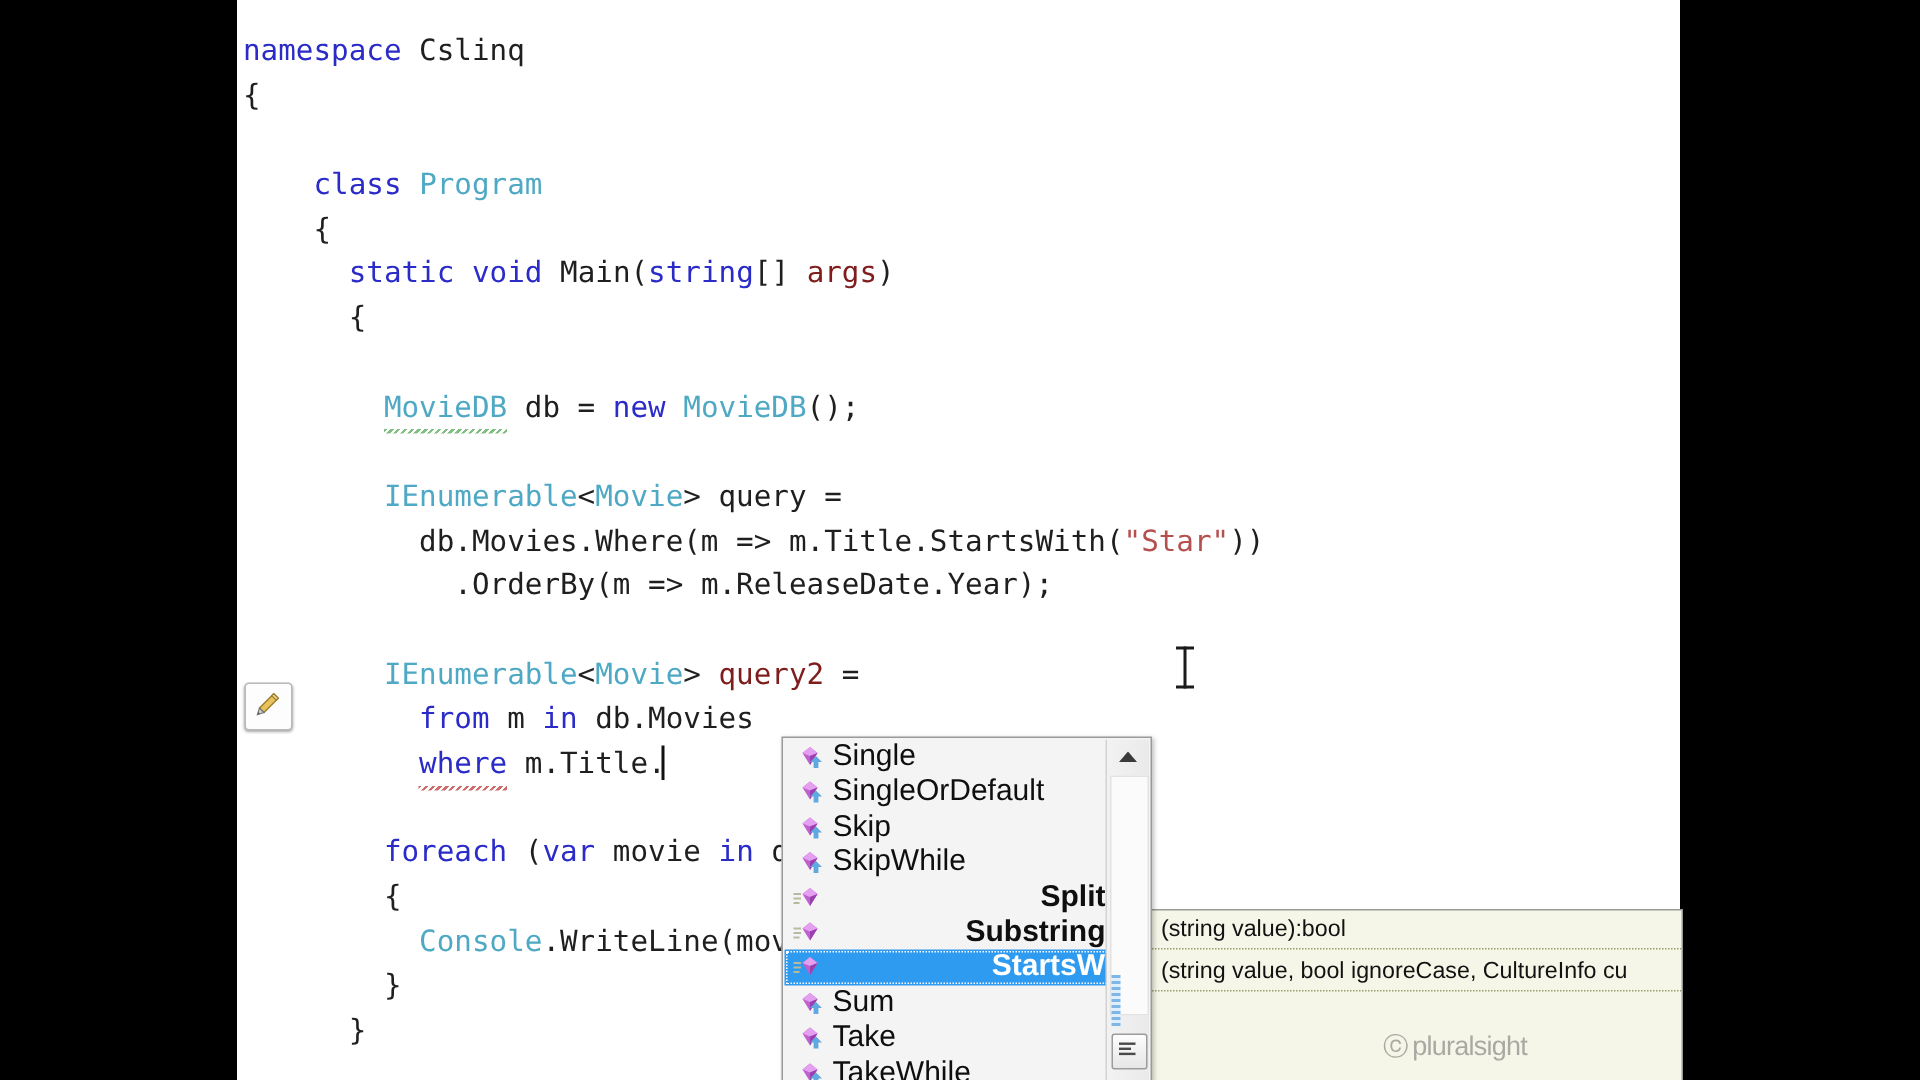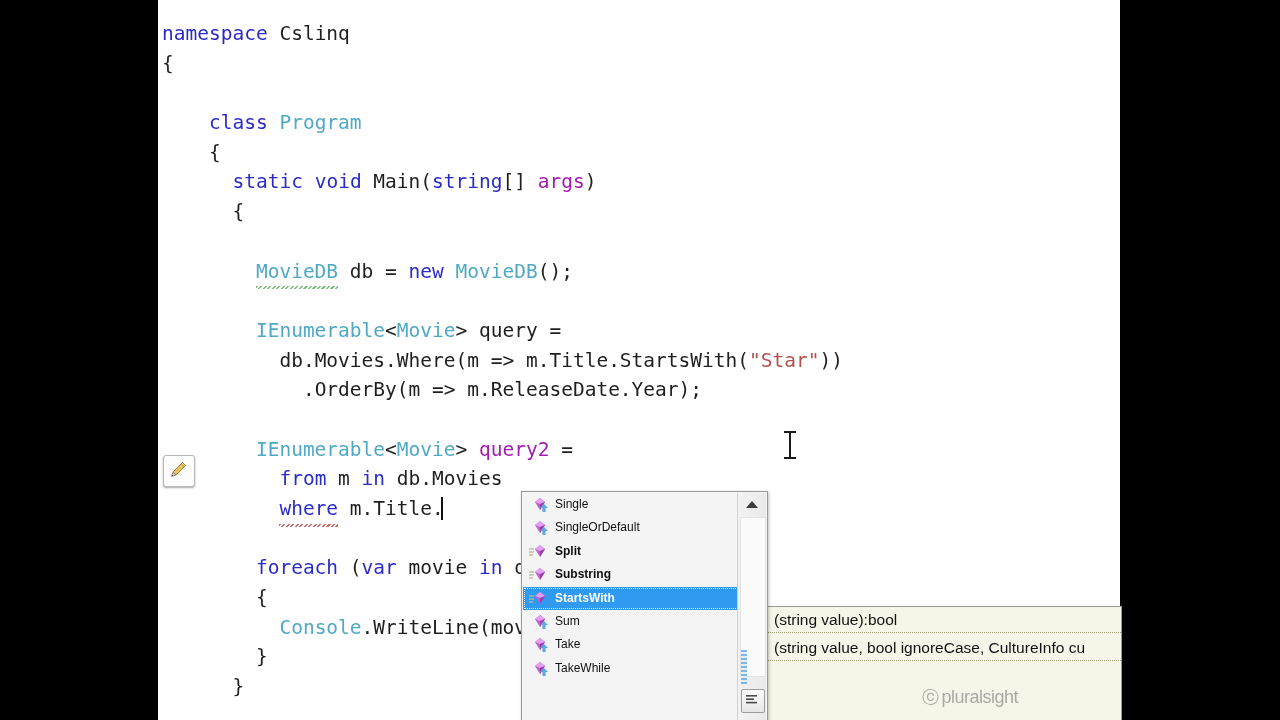--- a/index.html
+++ b/index.html
@@ -15,21 +15,21 @@
   #editor{position:absolute;left:158px;top:0;width:971px;height:720px;background:#ffffff;overflow:hidden;}
 
   .code{position:absolute;left:0;top:0;width:962px;
         font-family:"DejaVu Sans Mono","Liberation Mono",monospace;
         font-size:19.5px;line-height:29.7px;white-space:pre;color:#1a1a1a;
         letter-spacing:0px;}
   .code .ln{display:block;height:29.7px;padding-left:2px;}
 
   .kw{color:#2b2bc8;}
   .ty{color:#4fa9c4;}
-  .dim{color:#a21caf;}
+  .dim{color:#7f1d1d;}
   .str{color:#b5504f;}
   .pl{color:#1f1f1f;}
 
   
   .sq{position:relative;display:inline-block;}
   .sq::after{content:"";position:absolute;left:0;right:0;bottom:-3px;height:4px;
     background-image:
       radial-gradient(circle at 2px 3px, rgba(0,0,0,0) 1.6px, rgba(0,0,0,0) 1.7px);
   }
   .sq-green::after{
@@ -59,22 +59,22 @@
   #mouse::after{bottom:0;}
   #mouse i{position:absolute;left:5px;top:0;width:2px;height:28px;background:#1b1b1b;display:block;}
 
   
   #intellisense{position:absolute;left:521px;top:491px;width:245px;height:232px;
     background:#f4f4f4;border:1px solid #9a9a9a;z-index:60;overflow:hidden;
     font-family:"Liberation Sans","DejaVu Sans",sans-serif;
     box-shadow:1px 1px 3px rgba(0,0,0,.25);}
   #islist{position:absolute;left:1px;top:1px;width:214px;height:230px;background:#f4f4f4;}
   .isrow{position:relative;height:23.4px;line-height:23.4px;padding-left:32px;
-    font-size:12px;color:#0f0f0f;white-space:nowrap;}
-  .isrow.bold{font-weight:bold;}
+    font-size:20px;color:#0f0f0f;white-space:nowrap;}
+  .isrow.bold{font-weight:bold;text-align:right;}
   .isrow.sel{background:#2e9bf0;color:#ffffff;width:206px;
     outline:1px dotted #ffffff;outline-offset:-2px;}
   .isicon{position:absolute;left:5px;top:3px;width:22px;height:18px;}
 
   
   #isbar{position:absolute;right:1px;top:1px;width:28px;height:230px;
     background:linear-gradient(90deg,#f2f2f2,#eaeaea);border-left:1px solid #d2d2d2;}
   #isbar .arrow{position:absolute;left:0;top:0;width:28px;height:24px;}
   #isbar .arrow svg{display:block;margin:8px auto;}
   #isbar .track{position:absolute;left:2px;top:24px;width:24px;bottom:46px;
@@ -139,20 +139,40 @@
         <div class="isrow"><span class="isicon"><svg width="22" height="18" viewBox="0 0 22 18">
               <g transform="translate(7,2)">
                 <polygon points="5,0 10,4 5,12 0,4" fill="#c05fd0"></polygon>
                 <polygon points="5,0 10,4 5,6 0,4" fill="#e49ff0"></polygon>
                 <polygon points="5,6 10,4 5,12" fill="#9a3fae"></polygon>
               </g>
               <g transform="translate(12,8)">
                 <polygon points="4,0 8,4 5.6,4 5.6,8 2.4,8 2.4,4 0,4" fill="#5fa8e0"></polygon>
               </g>
             </svg></span><span>SingleOrDefault</span></div>
+        <div class="isrow"><span class="isicon"><svg width="22" height="18" viewBox="0 0 22 18">
+              <g transform="translate(7,2)">
+                <polygon points="5,0 10,4 5,12 0,4" fill="#c05fd0"></polygon>
+                <polygon points="5,0 10,4 5,6 0,4" fill="#e49ff0"></polygon>
+                <polygon points="5,6 10,4 5,12" fill="#9a3fae"></polygon>
+              </g>
+              <g transform="translate(12,8)">
+                <polygon points="4,0 8,4 5.6,4 5.6,8 2.4,8 2.4,4 0,4" fill="#5fa8e0"></polygon>
+              </g>
+            </svg></span><span>Skip</span></div>
+        <div class="isrow"><span class="isicon"><svg width="22" height="18" viewBox="0 0 22 18">
+              <g transform="translate(7,2)">
+                <polygon points="5,0 10,4 5,12 0,4" fill="#c05fd0"></polygon>
+                <polygon points="5,0 10,4 5,6 0,4" fill="#e49ff0"></polygon>
+                <polygon points="5,6 10,4 5,12" fill="#9a3fae"></polygon>
+              </g>
+              <g transform="translate(12,8)">
+                <polygon points="4,0 8,4 5.6,4 5.6,8 2.4,8 2.4,4 0,4" fill="#5fa8e0"></polygon>
+              </g>
+            </svg></span><span>SkipWhile</span></div>
         <div class="isrow bold"><span class="isicon"><svg width="22" height="18" viewBox="0 0 22 18">
               <g stroke="#b9b9a0" stroke-width="1.3">
                 <line x1="1" y1="6" x2="6" y2="6"></line>
                 <line x1="1" y1="9" x2="6" y2="9"></line>
                 <line x1="1" y1="12" x2="5" y2="12"></line>
               </g>
               <g transform="translate(7,2)">
                 <polygon points="5,0 10,4 5,12 0,4" fill="#c05fd0"></polygon>
                 <polygon points="5,0 10,4 5,6 0,4" fill="#e49ff0"></polygon>
                 <polygon points="5,6 10,4 5,12" fill="#9a3fae"></polygon>

